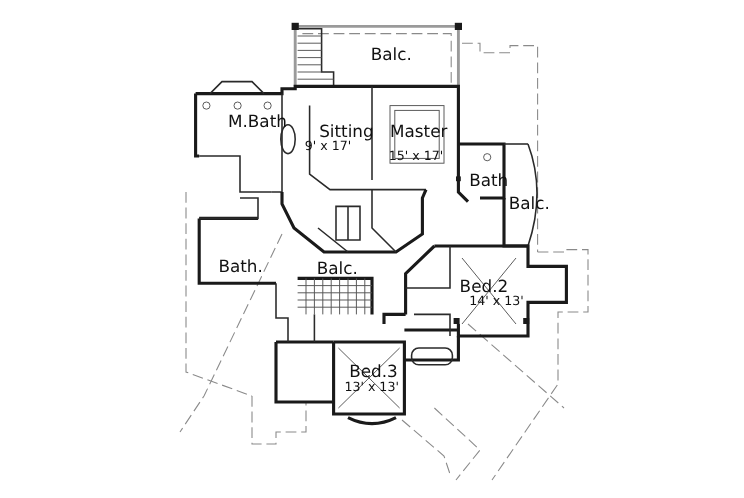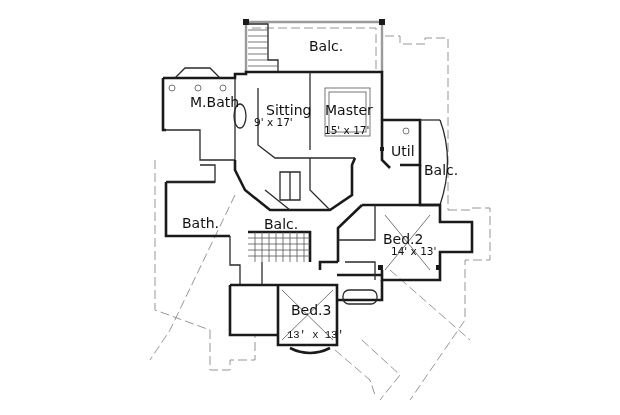--- a/index.html
+++ b/index.html
@@ -116,25 +116,25 @@
 <div class="label room-name" style="left:309px; top:39px;">Balc.</div>
 
 <div class="label room-name" style="left:178px; top:95px;margin-left:12px;">M.Bath</div>
 
 <div class="label room-name" style="left:266px; top:103px;">Sitting</div>
 <div class="label room-dim" style="left:254px; top:117px;">9' x 17'</div>
 
 <div class="label room-name" style="left:325px; top:103px;text-align:right;">Master</div>
 <div class="label room-dim" style="left:324px; top:125px;">15' x 17'</div>
 
-<div class="label room-name" style="left:391px; top:144px;">Util</div>
+<div class="label room-name" style="left:391px; top:144px;">Bath</div>
 
 <div class="label room-name" style="left:424px; top:163px;">Balc.</div>
 
 <div class="label room-name" style="left:182px; top:216px;">Bath.</div>
 
 <div class="label room-name" style="left:264px; top:217px;">Balc.</div>
 
 <div class="label room-name" style="left:383px; top:232px;">Bed.2</div>
 <div class="label room-dim" style="left:391px; top:246px;">14' x 13'</div>
 
 <div class="label room-name" style="left:291px; top:303px;">Bed.3</div>
-<div class="label room-dim" style="left:287px; top:330px;font-family:Liberation Mono, monospace;">13' x 13'</div>
+<div class="label room-dim" style="left:287px; top:318px;">13' x 13'</div>
 
 </body></html>

